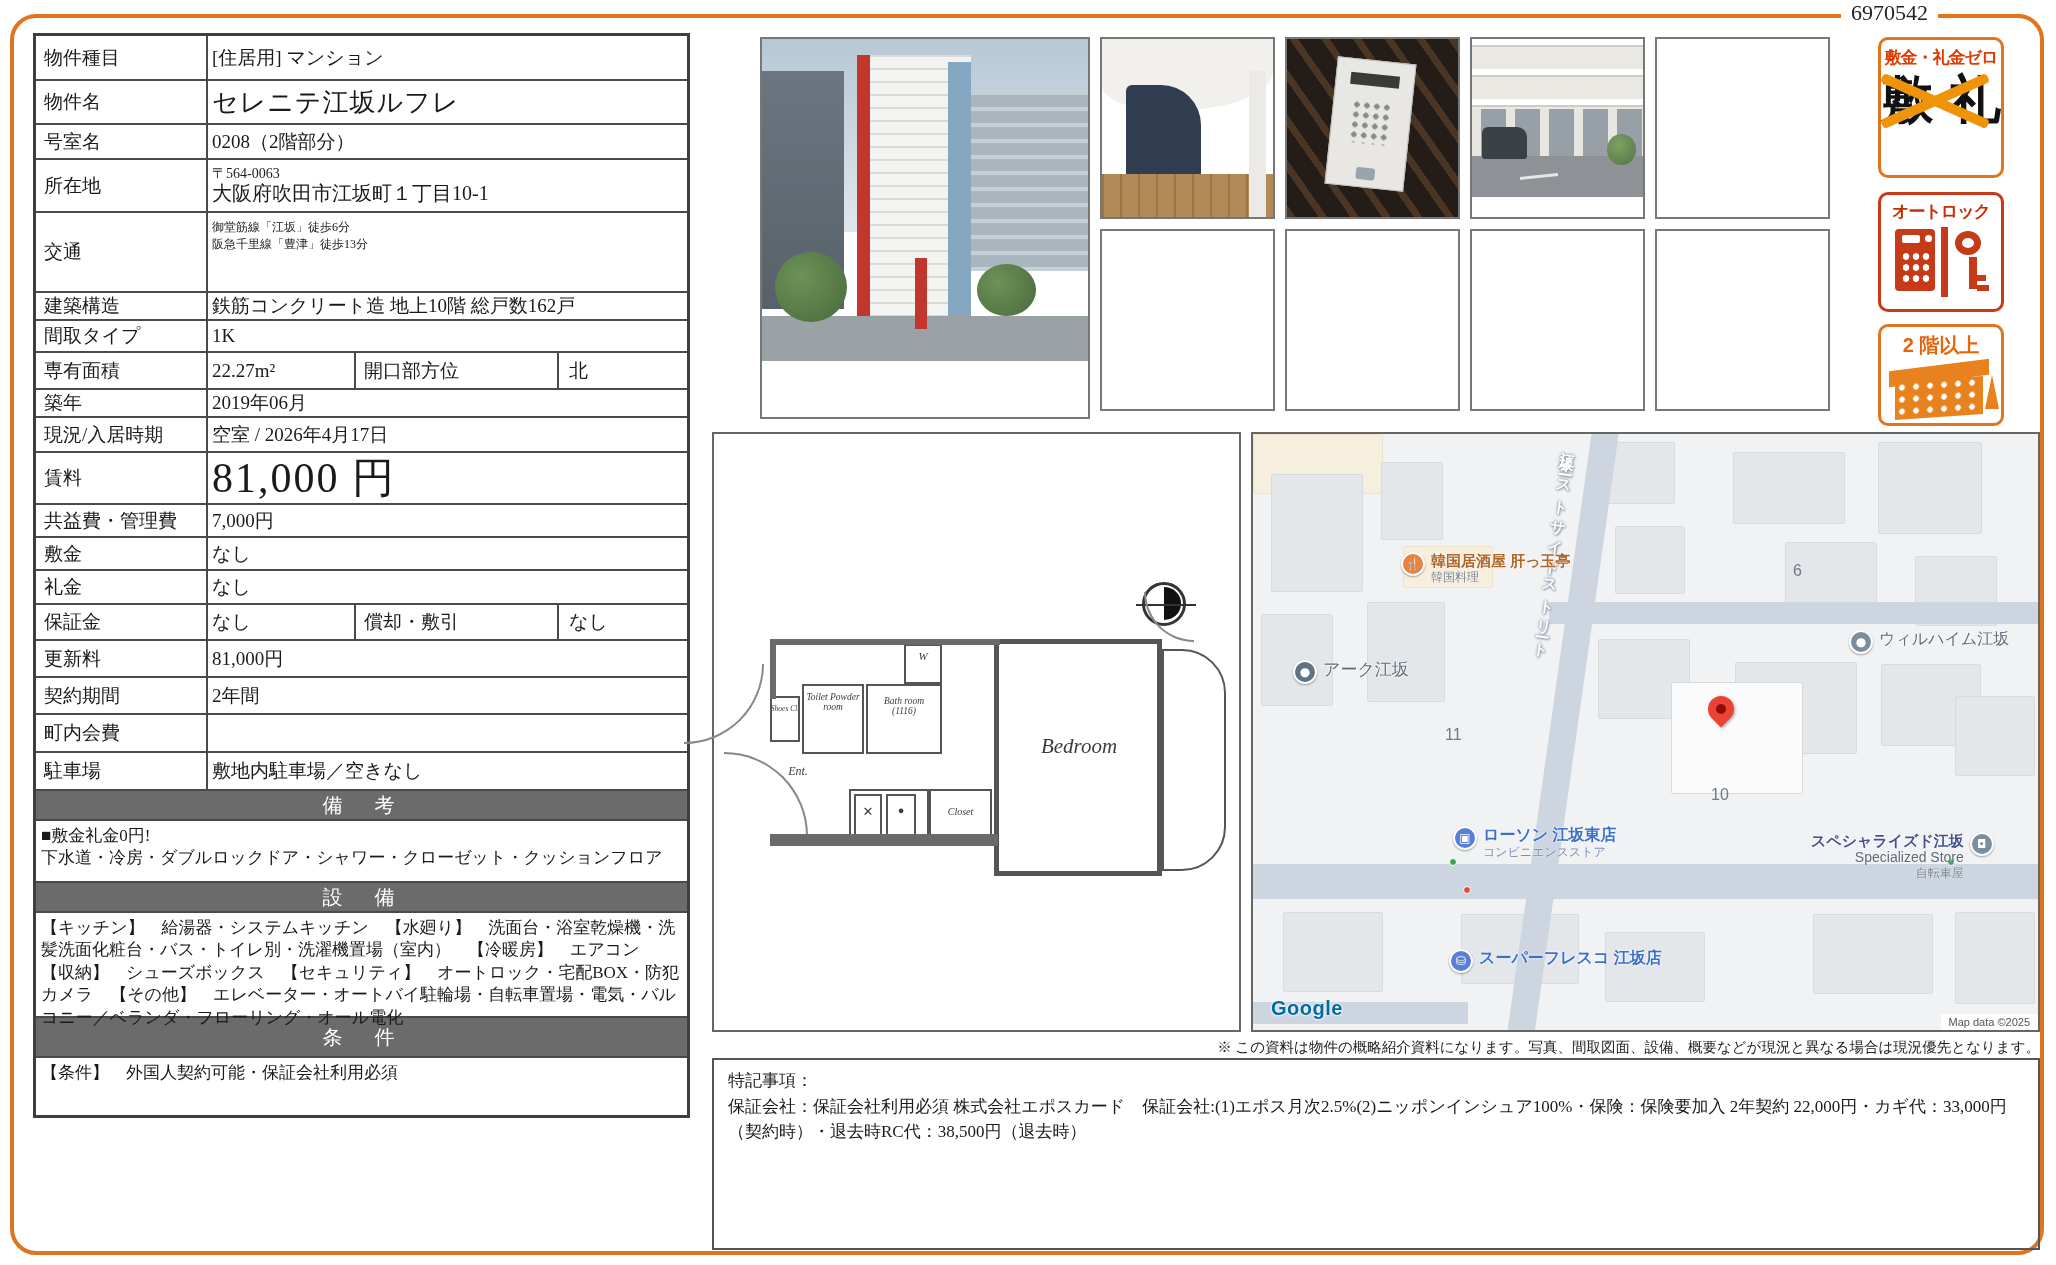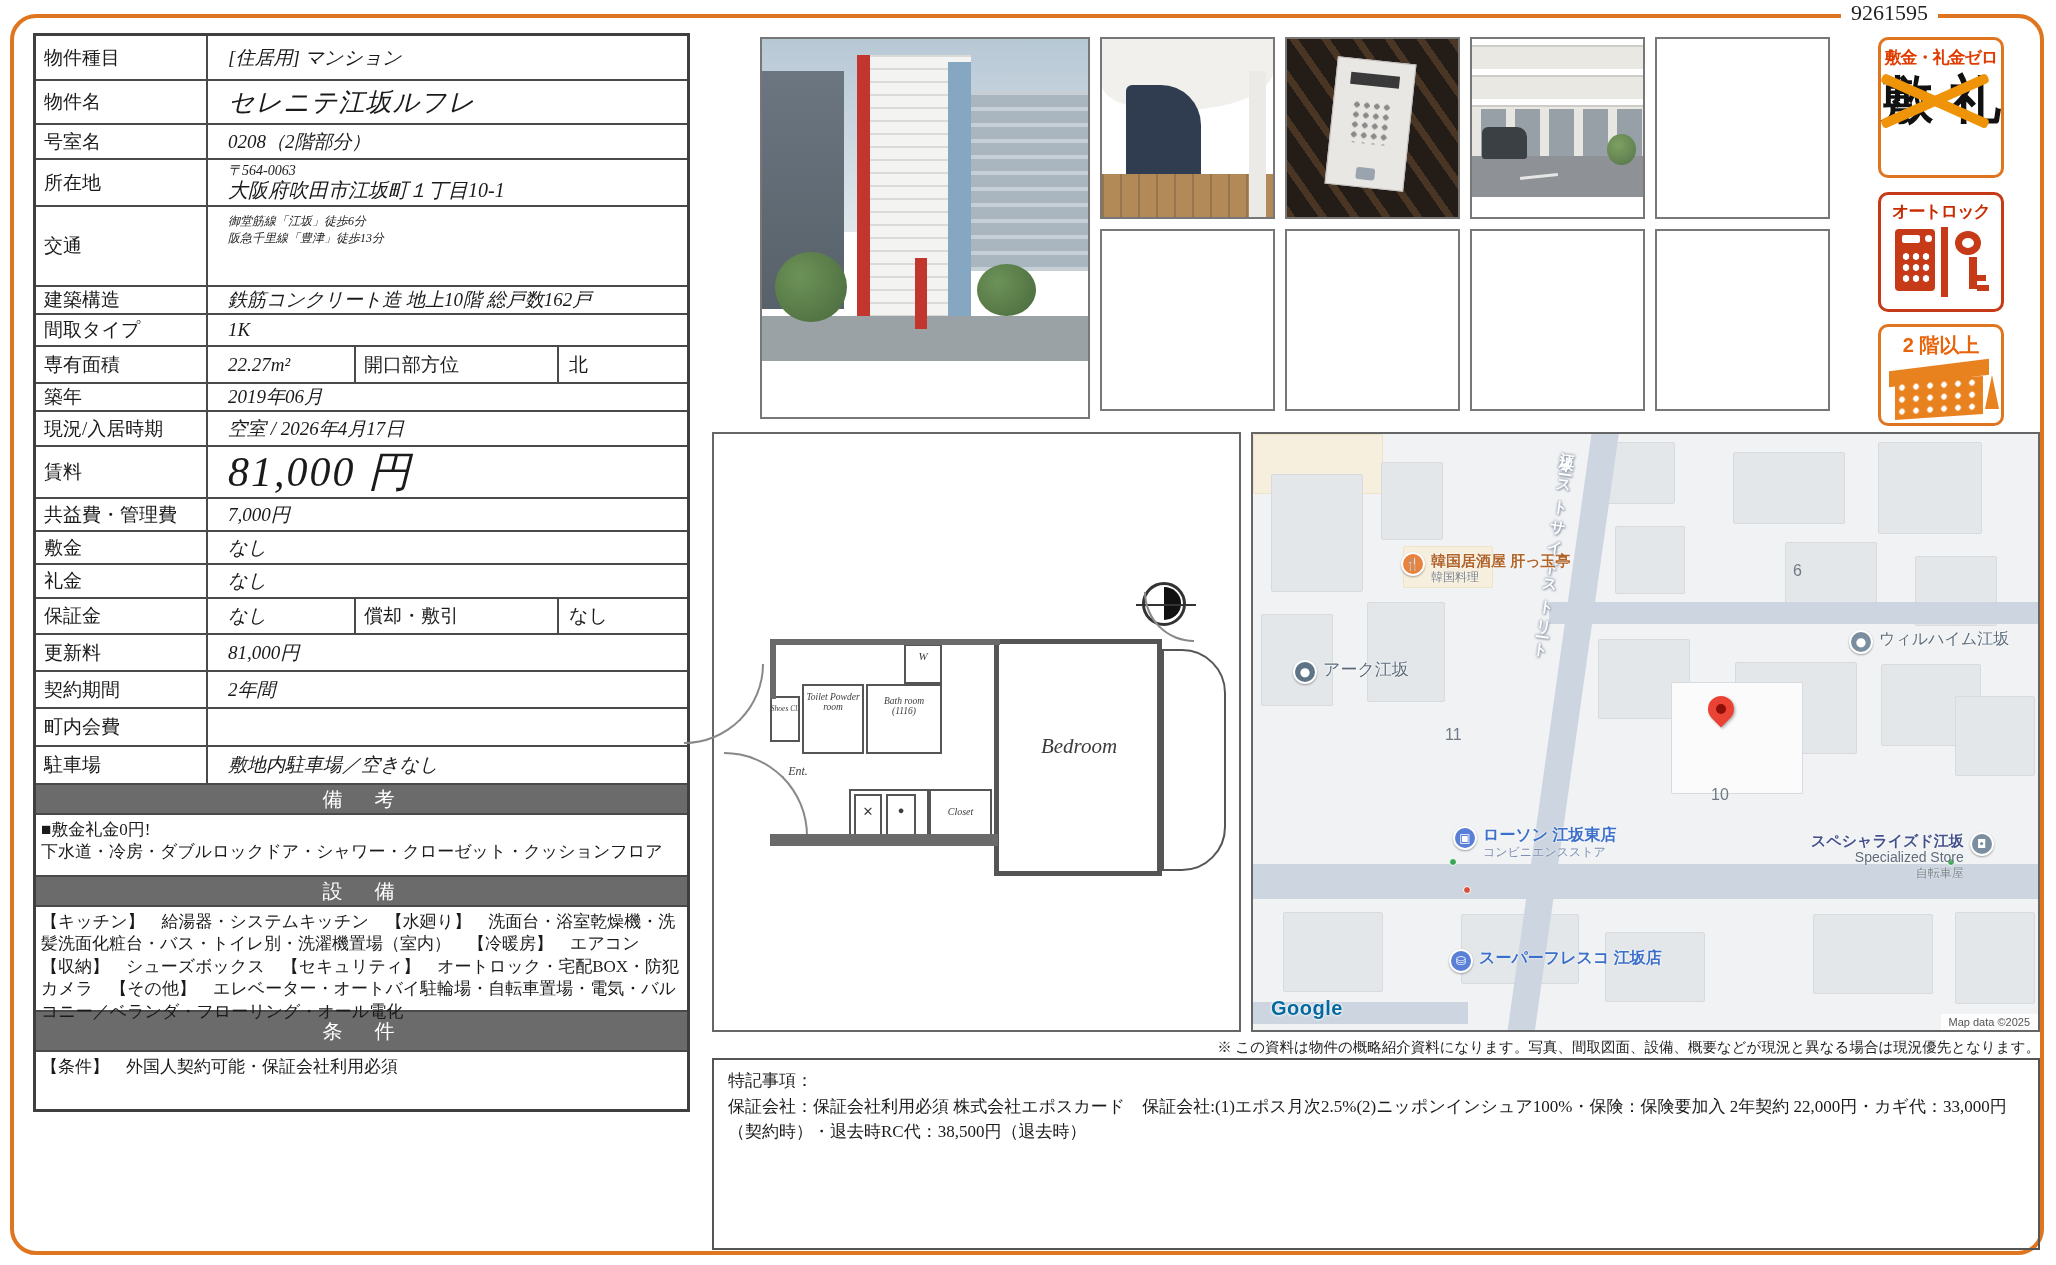--- a/index.html
+++ b/index.html
@@ -11,21 +11,21 @@
       border:4px solid #e0751f;border-radius:26px;pointer-events:none;}
   .doc-number{position:absolute;top:0px;right:118px;background:#fff;padding:0 10px;
       font-size:22px;color:#222;z-index:5;}
 
   
   .info-table{position:absolute;left:33px;top:33px;width:657px;border:3px solid #3f3f3f;background:#fff;}
   .trow{display:flex;border-bottom:2px solid #4a4a4a;align-items:center;}
   .trow:last-child{border-bottom:none;}
   .lbl{width:172px;min-width:172px;align-self:stretch;display:flex;align-items:center;
        border-right:2px solid #4a4a4a;padding:8px 8px;font-size:19px;}
-  .val{flex:1;padding:2px 20px;font-size:19px;font-style:italic;}
+  .val{flex:1;padding:2px 4px;font-size:19px;}
   .lbl2{width:205px;align-self:stretch;display:flex;align-items:center;
         border-left:2px solid #4a4a4a;border-right:2px solid #4a4a4a;padding:2px 8px;font-size:19px;}
   .val2{width:128px;padding:2px 10px;font-size:19px;}
   .val-big-name{font-size:26px;letter-spacing:1px;}
   .val-rent{font-size:42px;letter-spacing:2px;}
   .postal{font-size:14px;line-height:1.1;}
   .addr{font-size:20px;line-height:1.15;}
   .top-align{align-items:flex-start;}
   .two-line{font-size:12px;line-height:1.45;white-space:pre-line;}
   .bar{background:#6b6b6b;color:#fff;text-align:center;font-size:20px;
@@ -144,36 +144,36 @@
 
   .disclaimer{position:absolute;left:700px;top:1038px;width:1340px;text-align:right;font-size:14.5px;color:#222;}
   .notes-box{position:absolute;left:712px;top:1058px;width:1328px;height:192px;border:2px solid #555;
       padding:8px 14px;font-size:17px;line-height:1.5;}
 </style>
 </head>
 <body>
 
 <div class="page">
   <div class="page-frame"></div>
-  <div class="doc-number">9261595</div>
+  <div class="doc-number">6970542</div>
 
   <div class="info-table">
     <div class="trow" style="height:45px">
       <div class="lbl">物件種目</div>
       <div class="val">[住居用]  マンション</div>
     </div>
     <div class="trow" style="height:44px">
       <div class="lbl">物件名</div>
       <div class="val val-big-name">セレニテ江坂ルフレ</div>
     </div>
     <div class="trow" style="height:35px">
       <div class="lbl">号室名</div>
       <div class="val">0208（2階部分）</div>
     </div>
-    <div class="trow" style="height:47px">
+    <div class="trow" style="height:53px">
       <div class="lbl">所在地</div>
       <div class="val">
         <div class="postal">〒564-0063</div>
         <div class="addr">大阪府吹田市江坂町１丁目10-1</div>
       </div>
     </div>
     <div class="trow top-align" style="height:80px">
       <div class="lbl" style="align-items:center">交通</div>
       <div class="val two-line" style="padding-top:6px">御堂筋線「江坂」徒歩6分
 阪急千里線「豊津」徒歩13分</div>

